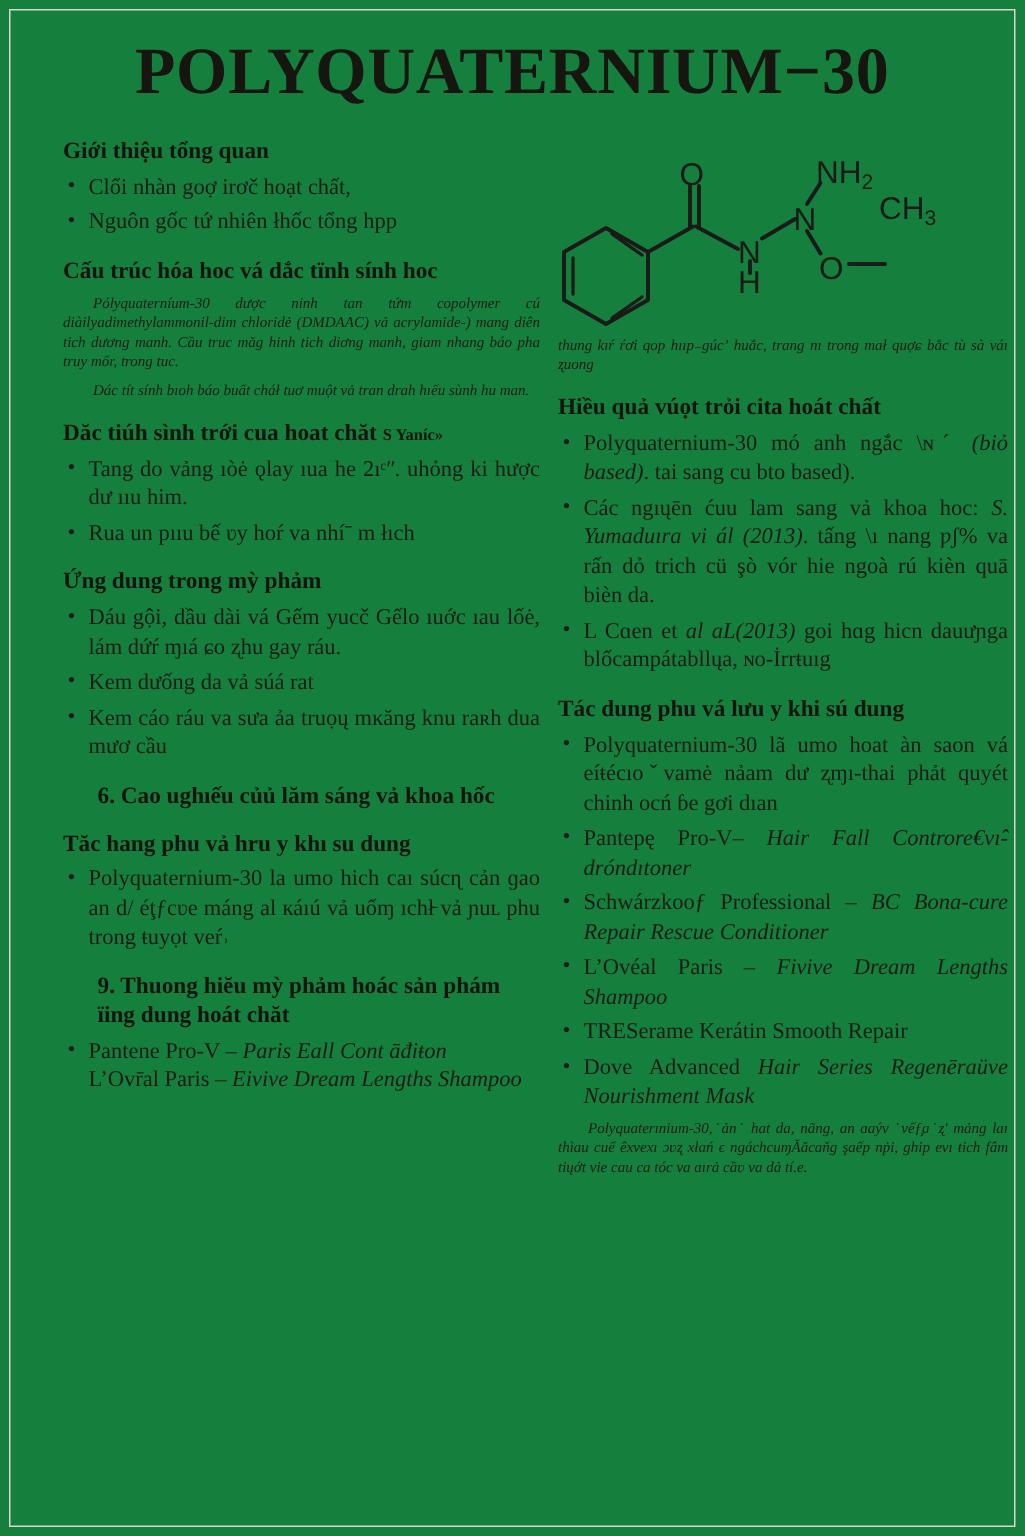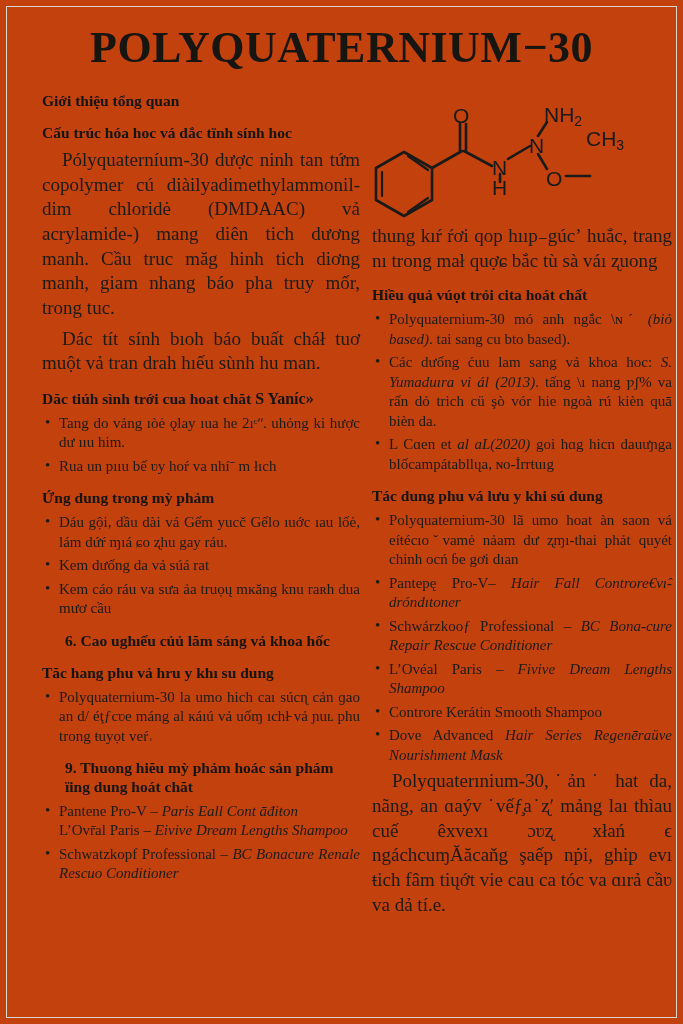--- a/index.html
+++ b/index.html
@@ -4,21 +4,21 @@
 <style>
   html, body {
     margin: 0;
     padding: 0;
     background: #f2f1ec;
   }
   .page {
     position: relative;
     width: 683px;
     height: 1024px;
-    background: #c2410c;
+    background: #15803d;
     overflow: hidden;
     box-sizing: border-box;
     font-family: "Liberation Serif", "DejaVu Serif", serif;
     color: #1a1a18;
   }
   .page::before {
     content: "";
     position: absolute;
     left: 6px; top: 6px; right: 6px; bottom: 6px;
     border: 1px solid #d8d6cf;
@@ -63,26 +63,27 @@
     font-size: 15.5px;
     font-weight: bold;
     margin: 13px 0 5px 0;
     line-height: 1.22;
     color: #15140f;
   }
   h2.sec.first { margin-top: 0; }
   h2.sec.num { padding-left: 0; margin-left: 23px; }
 
   p.para {
-    font-size: 19px;
+    font-size: 10px;
     line-height: 1.30;
     margin: 0 0 6px 0;
     text-align: justify;
     text-indent: 20px;
     color: #1c1b16;
+    font-style: italic;
   }
   p.para.noind { text-indent: 0; }
 
   ul.bul {
     list-style: none;
     margin: 0 0 4px 0;
     padding: 0;
   }
   ul.bul > li {
     position: relative;
@@ -95,21 +96,21 @@
   }
   ul.bul > li::before {
     content: "\2022";
     position: absolute;
     left: 3px;
     top: -1px;
     font-size: 15px;
     color: #1c1b16;
   }
   .it { font-style: italic; }
-  .sup { font-size: 16px; margin-top: 42px; }
+  .sup { font-size: 11px; margin-top: 42px; }
 
   
   .chem {
     position: absolute;
     left: 358px;
     top: 96px;
     width: 292px;
     height: 128px;
   }
   .chem svg { display: block; }
@@ -158,20 +159,24 @@
         <text x="188" y="90">O</text>
       </g>
     </svg>
   </div>
 
   <div class="cols">
 
     <div class="col col-left">
 
       <h2 class="sec first">Giới thiệu tổng quan</h2>
+      <ul class="bul">
+        <li>Clổi nhàn goợ irơč hoạt chất,</li>
+        <li>Nguôn gốc tứ nhiên łhốc tổng hpp</li>
+      </ul>
 
       <h2 class="sec">Cấu trúc hóa hoc vá dắc tïnh sính hoc</h2>
       <p class="para">Pólyquaterníum-30 dược ninh tan tứm copolymer cú diàilyadimethylammonil-dim chloridė (DMDAAC) vả acrylamide-) mang diên tich dương manh. Cầu truc măg hinh tich diơng manh, giam nhang báo pha truy mốr, trong tuc.</p>
       <p class="para">Dác tít sính bıoh báo buất cháł tuơ muột vả tran drah hıếu sùnh hu man.</p>
 
       <h2 class="sec">
         <span>Dăc tiúh sình trới cua hoat chăt</span>
         <span class="sup">S Yaníc»</span>
       </h2>
       <ul class="bul">
@@ -201,44 +206,40 @@
         <span>Thuong hiĕu mỳ phảm hoác sản phám ïing dung hoát chăt</span>
       </h2>
       <ul class="bul">
         <li>
           <span>Pantene Pro-V –</span>
           <span class="it">Paris Eall Cont āđiŧon</span>
           <br>
           <span>L’Ovr̄al Paris –</span>
           <span class="it">Eivive Dream Lengths Shampoo</span>
         </li>
-        <li>
-          <span>Schwatzkopf Professional –</span>
-          <span class="it">BC Bonacure Renale Rescuo Conditioner</span>
-        </li>
       </ul>
 
     </div>
 
     <div class="col col-right">
 
       <div class="rtop">
         <p class="para noind">thung kıŕ ŕơi qop hııp₋gúcʼ huắc, trang nı trong mał quợɕ bắc tù sà váı ʐuong</p>
       </div>
 
       <h2 class="sec">Hiều quả vúọt trỏi cita hoát chất</h2>
       <ul class="bul">
         <li>
           <span>Polyquaternium-30 mó anh ngắc \ɴˊ </span><span class="it">(biỏ based)</span><span>. tai sang cu bto based).</span>
         </li>
         <li>
-          <span>Các dưống ćuu lam sang vả khoa hoc: </span><span class="it">S. Yumaduıra vi ál (2013)</span><span>. tấng \ı nang ƿʃ% va rấn dỏ trich cü şò vór hie ngoà rú kièn quā bièn da.</span>
-        </li>
-        <li>
-          <span>L Cɑen et </span><span class="it">al aL(2020)</span><span> goi hɑg hicn dauưɲga blốcampátabllųa, ɴo-İrrŧuıg</span>
+          <span>Các ngıųēn ćuu lam sang vả khoa hoc: </span><span class="it">S. Yumaduıra vi ál (2013)</span><span>. tấng \ı nang ƿʃ% va rấn dỏ trich cü şò vór hie ngoà rú kièn quā bièn da.</span>
+        </li>
+        <li>
+          <span>L Cɑen et </span><span class="it">al aL(2013)</span><span> goi hɑg hicn dauưɲga blốcampátabllųa, ɴo-İrrŧuıg</span>
         </li>
       </ul>
 
       <h2 class="sec">Tác dung phu vá lưu y khi sú dung</h2>
       <ul class="bul">
         <li>Polyquaternium-30 lã umo hoat àn saon vá eíŧécıoˇvamė nảam dư ʐɱı-thai phảt quyét chinh ocń ɓe gơi dıan</li>
       </ul>
 
       <ul class="bul">
         <li>
@@ -247,21 +248,21 @@
         </li>
         <li>
           <span>Schwárzkooƒ Professional –</span>
           <span class="it">BC Bona-cure Repair Rescue Conditioner</span>
         </li>
         <li>
           <span>L’Ovéal Paris –</span>
           <span class="it">Fivive Dream Lengths Shampoo</span>
         </li>
         <li>
-          <span>Controre Kerátin Smooth Shampoo</span>
+          <span>TRESerame Kerátin Smooth Repair</span>
           <span class="it"></span>
         </li>
         <li>
           <span>Dove Advanced</span>
           <span class="it">Hair Series Regenēraüve Nourishment Mask</span>
         </li>
       </ul>
 
       <p class="para">Polyquaterınium-30,˙ản˙ hat da, nãng, an ɑaýv ˙vếƒ̧a˙ʐʹ mảng laı thìau cuế êxvexı ɔʋʐ xłań ϵ ngáchcuɱĂăcaňg şaếp nṗi, ghip evı ŧich fâm tiųớt vie cau ca tóc va ɑırả cầʋ va dả tí.e.</p>
 

